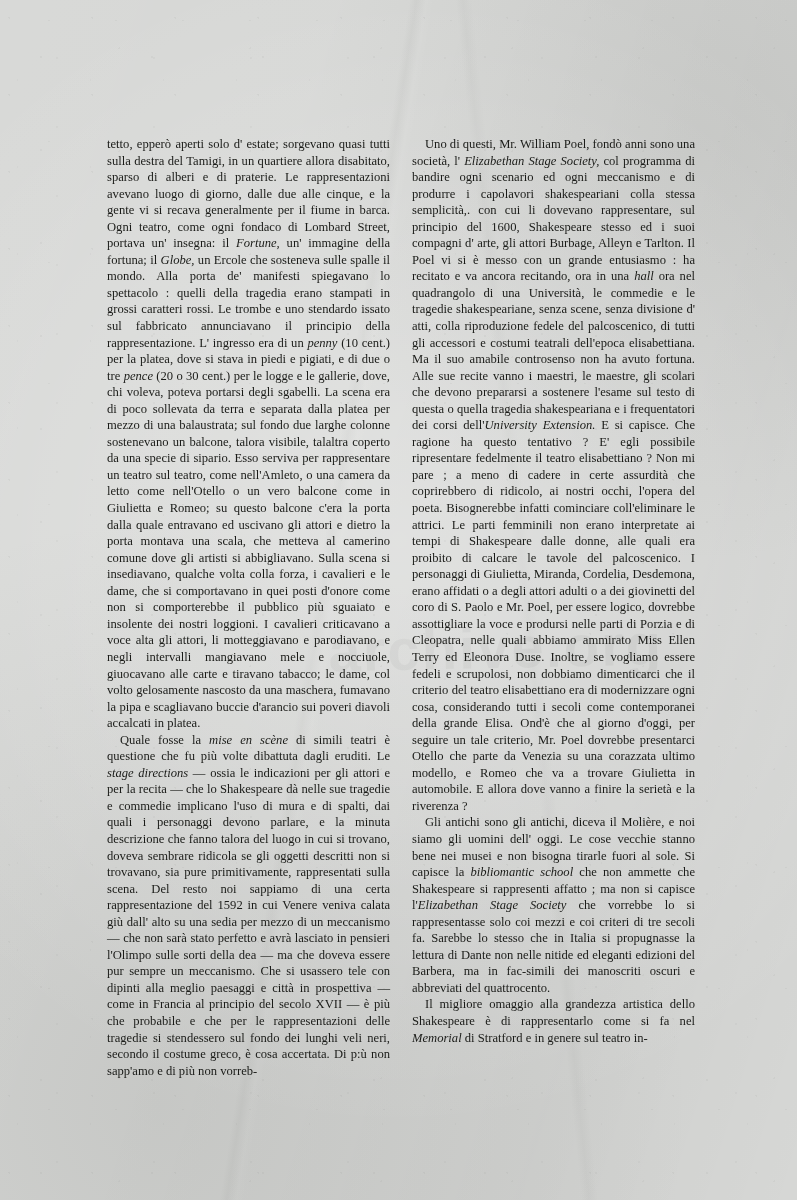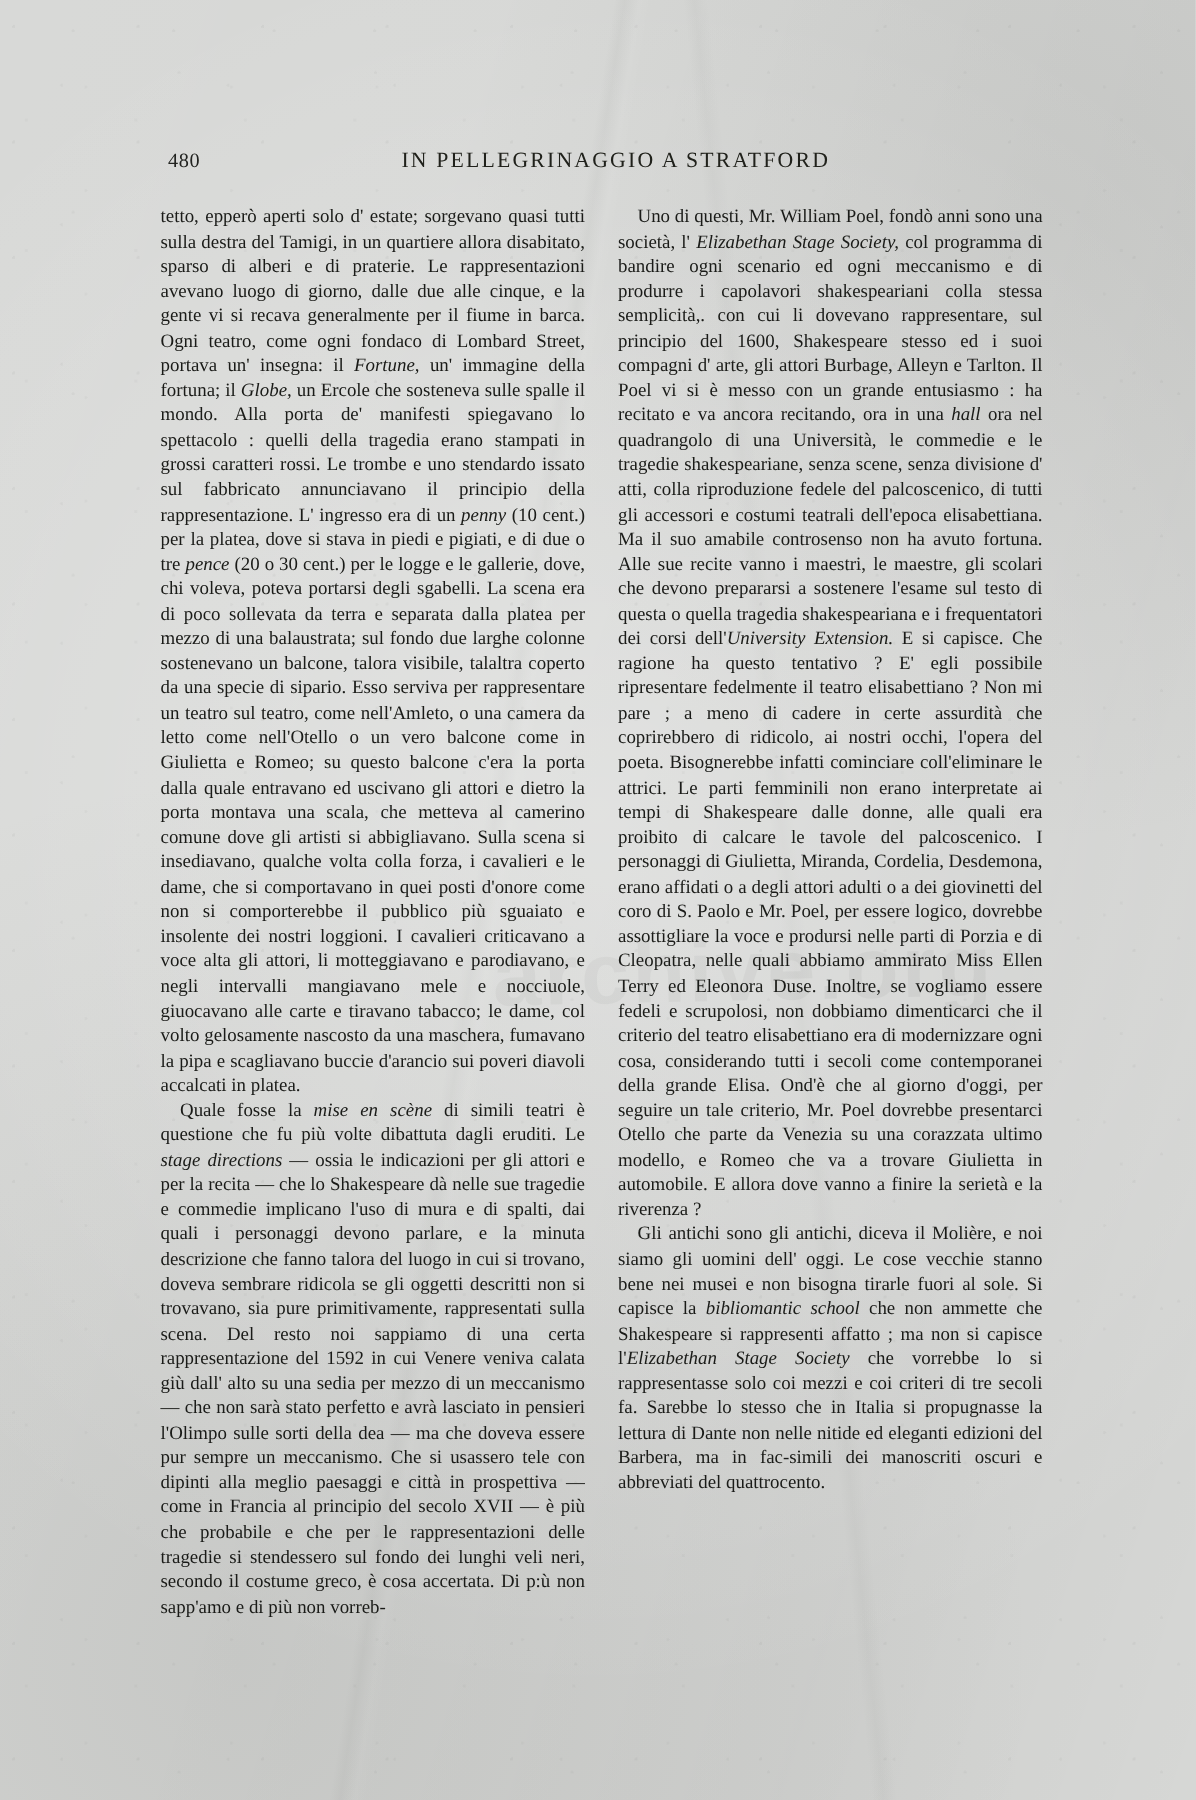--- a/index.html
+++ b/index.html
@@ -149,29 +149,26 @@
 
 <div id="paper-crease"></div>
 <div id="watermark">
   <span>archive.org</span>
 </div>
 <div id="paper-texture"></div>
 <div id="paper-speckle"></div>
 
 <div id="page">
 
-  <div id="running-head">
-    <div id="folio">480</div>
-    <div id="head-title">IN PELLEGRINAGGIO A STRATFORD</div>
-  </div>
 
   <div id="columns">
     <div class="column" id="col-left">
         <p class="noindent" style="color: rgb(30, 31, 28);"><span>tetto, epperò aperti solo d' estate; sorgevano quasi tutti sulla destra del Tamigi, in un quartiere allora disabitato, sparso di alberi e di praterie. Le rappresentazioni avevano luogo di giorno, dalle due alle cinque, e la gente vi si recava generalmente per il fiume in barca. Ogni teatro, come ogni fondaco di Lombard Street, portava un' insegna: il </span><i>Fortune,</i><span> un' immagine della fortuna; il </span><i>Globe,</i><span> un Ercole che sosteneva sulle spalle il mondo. Alla porta de' manifesti spiegavano lo spettacolo : quelli della tragedia erano stampati in grossi caratteri rossi. Le trombe e uno stendardo issato sul fabbricato annunciavano il principio della rappresentazione. L' ingresso era di un </span><i>penny</i><span> (10 cent.) per la platea, dove si stava in piedi e pigiati, e di due o tre </span><i>pence</i><span> (20 o 30 cent.) per le logge e le gallerie, dove, chi voleva, poteva portarsi degli sgabelli. La scena era di poco sollevata da terra e separata dalla platea per mezzo di una balaustrata; sul fondo due larghe colonne sostenevano un balcone, talora visibile, talaltra coperto da una specie di sipario. Esso serviva per rappresentare un teatro sul teatro, come nell'Amleto, o una camera da letto come nell'Otello o un vero balcone come in Giulietta e Romeo; su questo balcone c'era la porta dalla quale entravano ed uscivano gli attori e dietro la porta montava una scala, che metteva al camerino comune dove gli artisti si abbigliavano. Sulla scena si insediavano, qualche volta colla forza, i cavalieri e le dame, che si comportavano in quei posti d'onore come non si comporterebbe il pubblico più sguaiato e insolente dei nostri loggioni. I cavalieri criticavano a voce alta gli attori, li motteggiavano e parodiavano, e negli intervalli mangiavano mele e nocciuole, giuocavano alle carte e tiravano tabacco; le dame, col volto gelosamente nascosto da una maschera, fumavano la pipa e scagliavano buccie d'arancio sui poveri diavoli accalcati in platea.</span></p>
         <p class="indent" style="color: rgb(30, 31, 28);"><span>Quale fosse la </span><i>mise en scène</i><span> di simili teatri è questione che fu più volte dibattuta dagli eruditi. Le </span><i>stage directions</i><span> — ossia le indicazioni per gli attori e per la recita — che lo Shakespeare dà nelle sue tragedie e commedie implicano l'uso di mura e di spalti, dai quali i personaggi devono parlare, e la minuta descrizione che fanno talora del luogo in cui si trovano, doveva sembrare ridicola se gli oggetti descritti non si trovavano, sia pure primitivamente, rappresentati sulla scena. Del resto noi sappiamo di una certa rappresentazione del 1592 in cui Venere veniva calata giù dall' alto su una sedia per mezzo di un meccanismo — che non sarà stato perfetto e avrà lasciato in pensieri l'Olimpo sulle sorti della dea — ma che doveva essere pur sempre un meccanismo. Che si usassero tele con dipinti alla meglio paesaggi e città in prospettiva — come in Francia al principio del secolo XVII — è più che probabile e che per le rappresentazioni delle tragedie si stendessero sul fondo dei lunghi veli neri, secondo il costume greco, è cosa accertata. Di p:ù non sapp'amo e di più non vorreb-</span></p>
       </div>
     <div class="column" id="col-right">
         <p class="indent" style="color: rgb(30, 31, 28);"><span>Uno di questi, Mr. William Poel, fondò anni sono una società, l' </span><i>Elizabethan Stage Society,</i><span> col programma di bandire ogni scenario ed ogni meccanismo e di produrre i capolavori shakespeariani colla stessa semplicità,. con cui li dovevano rappresentare, sul principio del 1600, Shakespeare stesso ed i suoi compagni d' arte, gli attori Burbage, Alleyn e Tarlton. Il Poel vi si è messo con un grande entusiasmo : ha recitato e va ancora recitando, ora in una </span><i>hall</i><span> ora nel quadrangolo di una Università, le commedie e le tragedie shakespeariane, senza scene, senza divisione d' atti, colla riproduzione fedele del palcoscenico, di tutti gli accessori e costumi teatrali dell'epoca elisabettiana. Ma il suo amabile controsenso non ha avuto fortuna. Alle sue recite vanno i maestri, le maestre, gli scolari che devono prepararsi a sostenere l'esame sul testo di questa o quella tragedia shakespeariana e i frequentatori dei corsi dell'</span><i>University Extension.</i><span> E si capisce. Che ragione ha questo tentativo ? E' egli possibile ripresentare fedelmente il teatro elisabettiano ? Non mi pare ; a meno di cadere in certe assurdità che coprirebbero di ridicolo, ai nostri occhi, l'opera del poeta. Bisognerebbe infatti cominciare coll'eliminare le attrici. Le parti femminili non erano interpretate ai tempi di Shakespeare dalle donne, alle quali era proibito di calcare le tavole del palcoscenico. I personaggi di Giulietta, Miranda, Cordelia, Desdemona, erano affidati o a degli attori adulti o a dei giovinetti del coro di S. Paolo e Mr. Poel, per essere logico, dovrebbe assottigliare la voce e prodursi nelle parti di Porzia e di Cleopatra, nelle quali abbiamo ammirato Miss Ellen Terry ed Eleonora Duse. Inoltre, se vogliamo essere fedeli e scrupolosi, non dobbiamo dimenticarci che il criterio del teatro elisabettiano era di modernizzare ogni cosa, considerando tutti i secoli come contemporanei della grande Elisa. Ond'è che al giorno d'oggi, per seguire un tale criterio, Mr. Poel dovrebbe presentarci Otello che parte da Venezia su una corazzata ultimo modello, e Romeo che va a trovare Giulietta in automobile. E allora dove vanno a finire la serietà e la riverenza ?</span></p>
         <p class="indent" style="color: rgb(30, 31, 28);"><span>Gli antichi sono gli antichi, diceva il Molière, e noi siamo gli uomini dell' oggi. Le cose vecchie stanno bene nei musei e non bisogna tirarle fuori al sole. Si capisce la </span><i>bibliomantic school</i><span> che non ammette che Shakespeare si rappresenti affatto ; ma non si capisce l'</span><i>Elizabethan Stage Society</i><span> che vorrebbe lo si rappresentasse solo coi mezzi e coi criteri di tre secoli fa. Sarebbe lo stesso che in Italia si propugnasse la lettura di Dante non nelle nitide ed eleganti edizioni del Barbera, ma in fac-simili dei manoscriti oscuri e abbreviati del quattrocento.</span></p>
+        <p class="indent" style="color: rgb(30, 31, 28);"><span>Il migliore omaggio alla grandezza artistica dello Shakespeare è di rappresentarlo come si fa nel </span><i>Memorial</i><span> di Stratford e in genere sul teatro in-</span></p>
       </div>
   </div>
 
 </div>
 
 </body></html>

